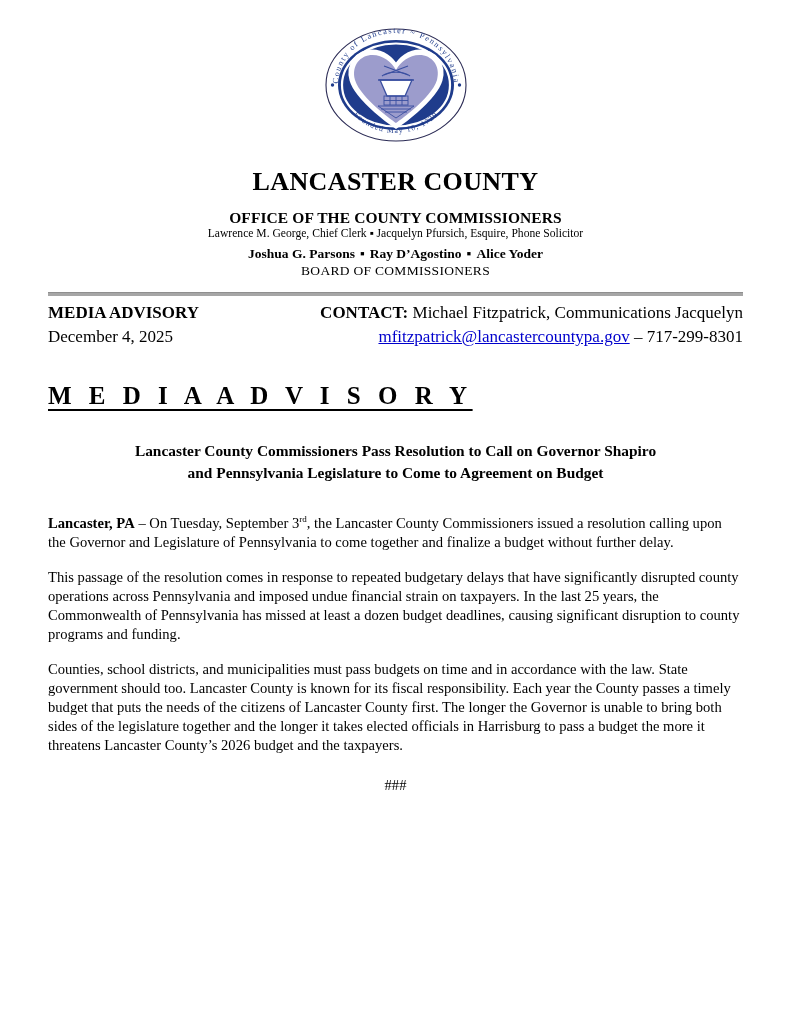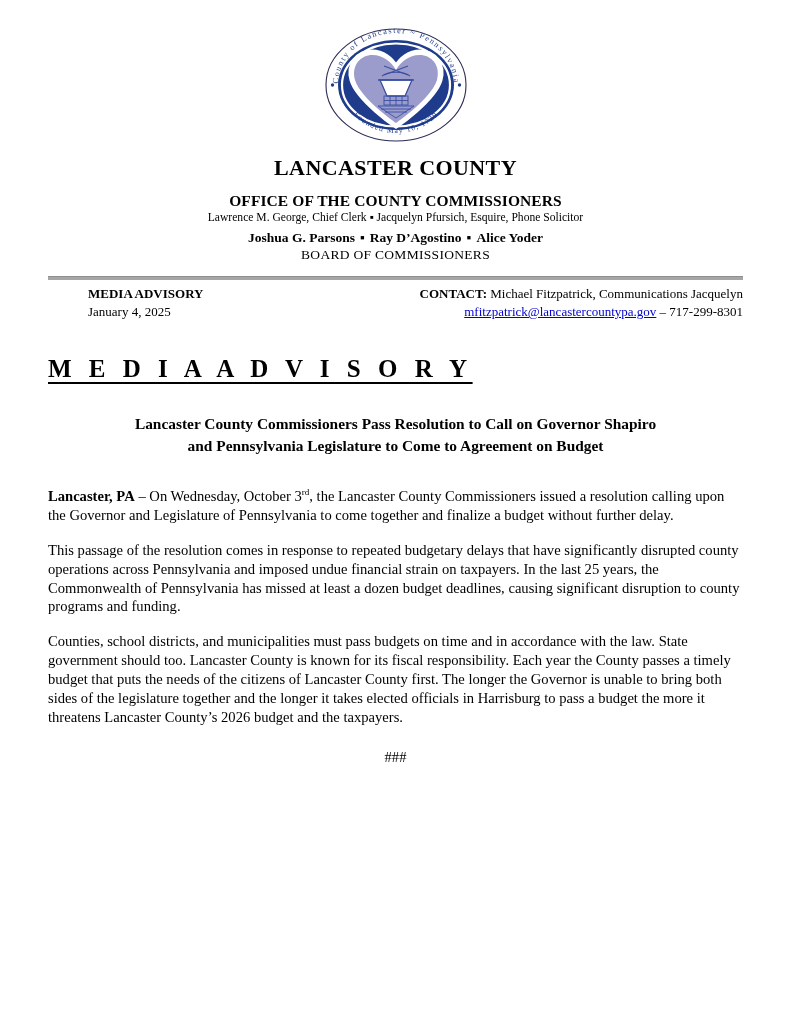--- a/index.html
+++ b/index.html
@@ -32,24 +32,24 @@
   .seal {
     position: relative;
     width: 148px;
     height: 118px;
   }
   .seal svg { display: block; }
 
   
   .lh-title {
     text-align: center;
-    font-size: 22px;
+    font-size: 26px;
     font-weight: bold;
     letter-spacing: 0.4px;
-    margin-top: 12px;
+    margin-top: 24px;
     line-height: 1.1;
   }
   .lh-sub {
     text-align: center;
     font-size: 15.5px;
     font-weight: bold;
     letter-spacing: 0.1px;
     margin-top: 12px;
     line-height: 1.15;
   }
@@ -92,23 +92,22 @@
     border-top: 1px solid #8f8f8f;
     margin-top: 13px;
     margin-bottom: 5px;
   }
 
   
   .meta {
     display: flex;
     justify-content: space-between;
     align-items: flex-start;
-    font-size: 13px;
+    font-size: 17px;
     line-height: 1.38;
-    margin-left: 40px;
   }
   .meta-left { text-align: left; }
   .meta-left .t1 { font-weight: bold; }
   .meta-right { text-align: right; }
   .meta-right .label { font-weight: bold; }
 
   
   .advisory-title {
     text-align: left;
     font-size: 25px;
@@ -211,40 +210,40 @@
   <div class="lh-comm">
     <span>Joshua G. Parsons</span><span class="sep">▪</span><span>Ray D’Agostino</span><span class="sep">▪</span><span>Alice Yoder</span>
   </div>
   <div class="lh-board">BOARD  OF  COMMISSIONERS</div>
 
   <div class="rule"></div>
 
   <div class="meta">
     <div class="meta-left">
       <div class="t1">MEDIA ADVISORY</div>
-      <div>January 4, 2025</div>
+      <div>December 4, 2025</div>
     </div>
     <div class="meta-right">
       <div>
         <span class="label">CONTACT:</span>
         <span>Michael Fitzpatrick, Communications Jacquelyn</span>
       </div>
       <div><a class="link" href="#">mfitzpatrick@lancastercountypa.gov</a><span> – </span><span>717-299-8301</span></div>
     </div>
   </div>
 
   <div class="advisory-title">M E D I A   A D V I S O R Y</div>
 
   <div class="headline">
     <span>Lancaster County Commissioners Pass Resolution to Call on Governor Shapiro</span><br>
     <span>and Pennsylvania Legislature to Come to Agreement on Budget</span>
   </div>
 
   <div class="body-block">
-    <p class="body"><span class="lead">Lancaster, PA</span><span> – On Wednesday, October 3</span><sup>rd</sup><span>, the Lancaster County Commissioners issued a resolution calling upon the Governor and Legislature of Pennsylvania to come together and finalize a budget without further delay.</span></p>
+    <p class="body"><span class="lead">Lancaster, PA</span><span> – On Tuesday, September 3</span><sup>rd</sup><span>, the Lancaster County Commissioners issued a resolution calling upon the Governor and Legislature of Pennsylvania to come together and finalize a budget without further delay.</span></p>
 
     <p class="body">This passage of the resolution comes in response to repeated budgetary delays that have significantly disrupted county operations across Pennsylvania and imposed undue financial strain on taxpayers. In the last 25 years, the Commonwealth of Pennsylvania has missed at least a dozen budget deadlines, causing significant disruption to county programs and funding.</p>
 
     <p class="body">Counties, school districts, and municipalities must pass budgets on time and in accordance with the law. State government should too. Lancaster County is known for its fiscal responsibility. Each year the County passes a timely budget that puts the needs of the citizens of Lancaster County first. The longer the Governor is unable to bring both sides of the legislature together and the longer it takes elected officials in Harrisburg to pass a budget the more it threatens Lancaster County’s 2026 budget and the taxpayers.</p>
   </div>
 
   <div class="endmark">###</div>
 
 </div>
 

